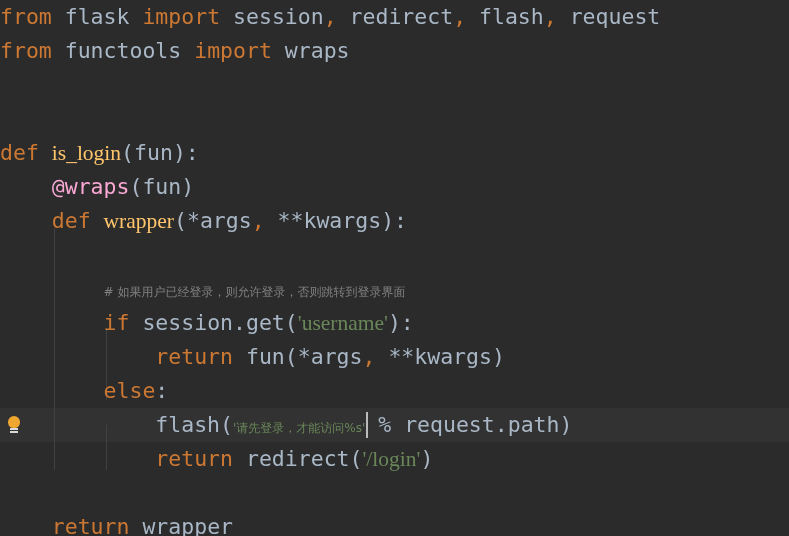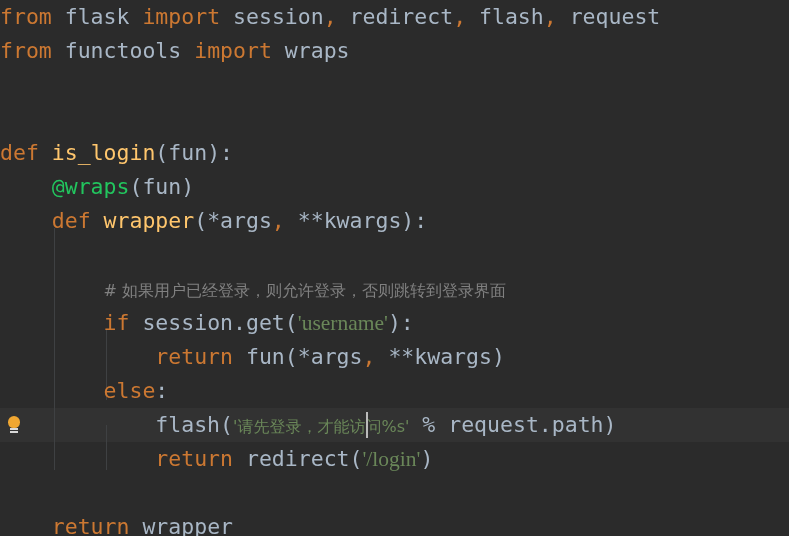--- a/index.html
+++ b/index.html
@@ -73,36 +73,36 @@
     height: 34px;
     white-space: pre;
     padding: 0;
     margin: 0;
   }
   .tok { white-space: pre; }
 
   
   .kw      { color: #cc7832; }
   .plain   { color: #a9b7c6; }
-  .fnname  { color: #ffc66d; }
-  .deco    { color: #22c55e; }
+  .fnname  { color: #ffc66d; font-family: Liberation Serif, serif; }
+  .deco    { color: #f9a8d4; }
   .str     { color: #6a8759; font-family: Liberation Serif, serif; }
   .cmt     { color: #808080; }
   .punct   { color: #a9b7c6; }
   .comma   { color: #cc7832; }
 
   
   .caret {
     position: absolute;
     width: 2px;
     height: 26px;
     background: #bbbbbb;
     z-index: 4;
   }
-  .cjk { font-family: "DejaVu Sans", "Liberation Sans", sans-serif; font-size: 16px; margin-top: 28px; }
+  .cjk { font-family: "DejaVu Sans", "Liberation Sans", sans-serif; font-size: 12px; margin-top: 28px; }
 </style>
 </head>
 <body>
 
 <div id="editor">
   <div id="bands">
       <div class="caret-line-band" style="top: 408px; background: rgb(50, 50, 50);"></div>
     </div>
   <div id="guides">
       <div class="indent-guide" style="left: 54px; top: 228px; height: 242px; background: rgb(63, 65, 67);"></div>

